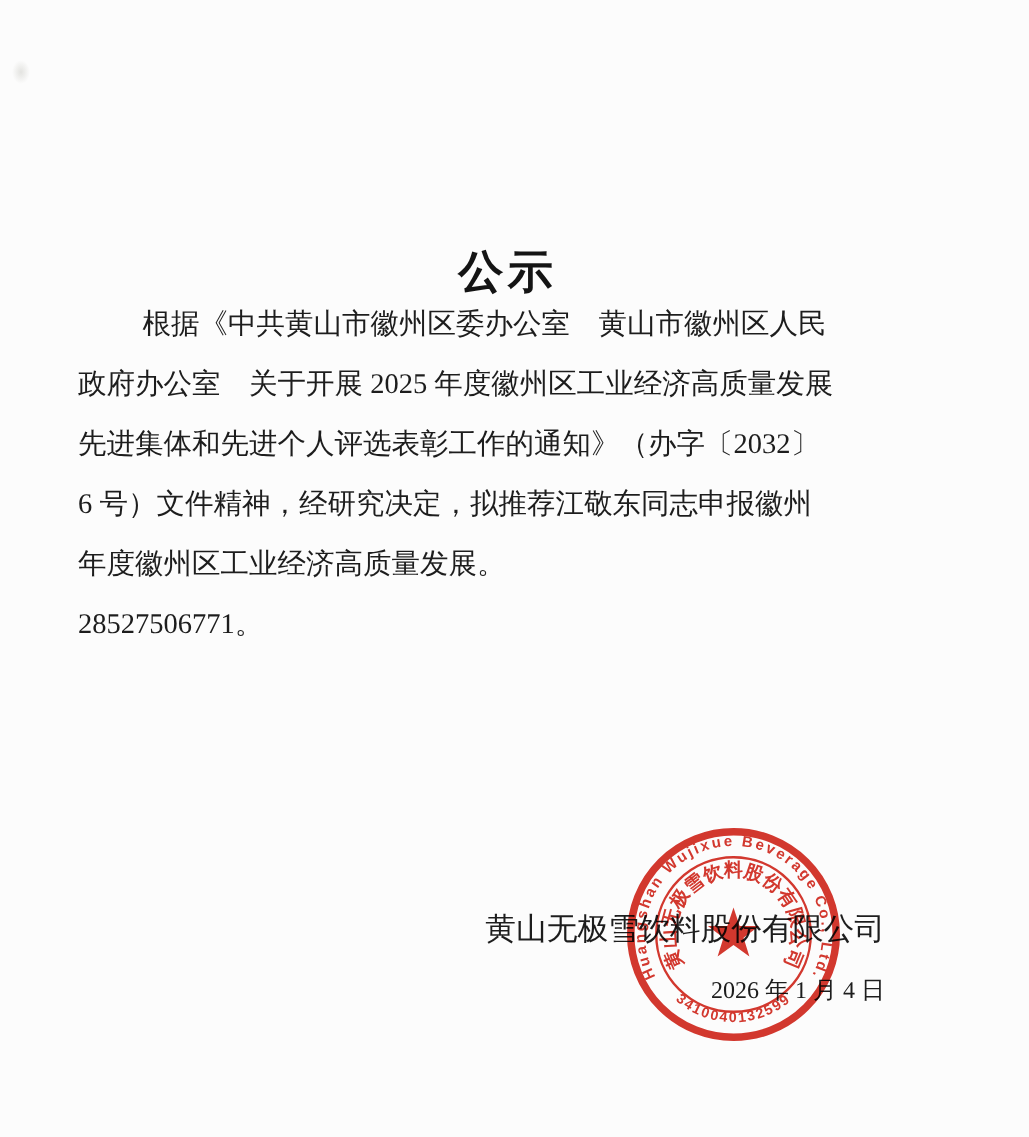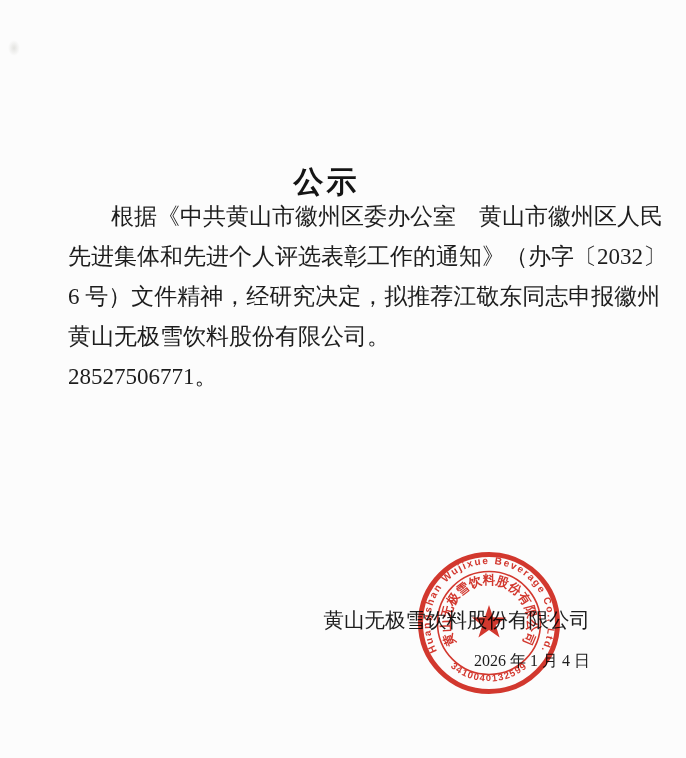--- a/index.html
+++ b/index.html
@@ -8,26 +8,26 @@
     position:relative;width:686px;height:758px;overflow:hidden;
     background:#fcfcfc;
     font-family:"Liberation Serif","DejaVu Serif",serif;
     color:#1d1d1d;
   }
   .speck{
     position:absolute;left:8px;top:40px;width:12px;height:16px;
     background:radial-gradient(ellipse at center,#e3e3e0 0%,rgba(250,250,250,0) 70%);
   }
   .title{
-    position:absolute;left:56px;top:141px;width:541px;height:42px;line-height:42px;
+    position:absolute;left:68px;top:141px;width:541px;height:42px;line-height:42px;
     text-align:center;font-family:"Liberation Sans","DejaVu Sans",sans-serif;
     font-size:30px;font-weight:bold;letter-spacing:3px;color:#141414;
   }
   .body-text{position:absolute;left:52px;top:197px;width:560px;}
-  .line{height:40px;line-height:40px;font-size:23px;white-space:pre;margin-left:16px;}
+  .line{height:40px;line-height:40px;font-size:19px;white-space:pre;}
   .indent{padding-left:43px;}
   .spread{letter-spacing:4px;}
   .signature{
     position:absolute;right:96px;top:604px;height:32px;line-height:32px;
     font-size:20.5px;white-space:pre;text-align:right;
   }
   .sign-date{
     position:absolute;right:96px;top:645px;height:32px;line-height:32px;
     font-size:16px;white-space:pre;text-align:left;
   }
@@ -44,23 +44,24 @@
 <body>
 
 <div class="page">
 
   <div class="speck"></div>
 
   <h1 class="title">公示</h1>
 
   <div class="body-text">
     <div class="line indent">根据《中共黄山市徽州区委办公室　黄山市徽州区人民</div>
+    <div class="line">政府办公室　关于开展 2025 年度徽州区工业经济高质量发展</div>
     <div class="line">先进集体和先进个人评选表彰工作的通知》（办字〔2032〕</div>
     <div class="line">6 号）文件精神，经研究决定，拟推荐江敬东同志申报徽州</div>
-    <div class="line">黄山无极雪饮料股份有限公司。</div>
+    <div class="line">年度徽州区工业经济高质量发展。</div>
     <div class="line">28527506771。</div>
   </div>
 
   <div class="signature">黄山无极雪饮料股份有限公司</div>
   <div class="sign-date">2026 年 1 月 4 日</div>
 
   <svg class="seal" viewBox="0 0 160 160" xmlns="http://www.w3.org/2000/svg">
     <circle cx="80" cy="80" r="68.5" fill="none" stroke-width="5" stroke="#d2281e"></circle>
     <circle cx="80" cy="80" r="51.5" fill="none" stroke-width="1.6" stroke="#d2281e"></circle>
 

